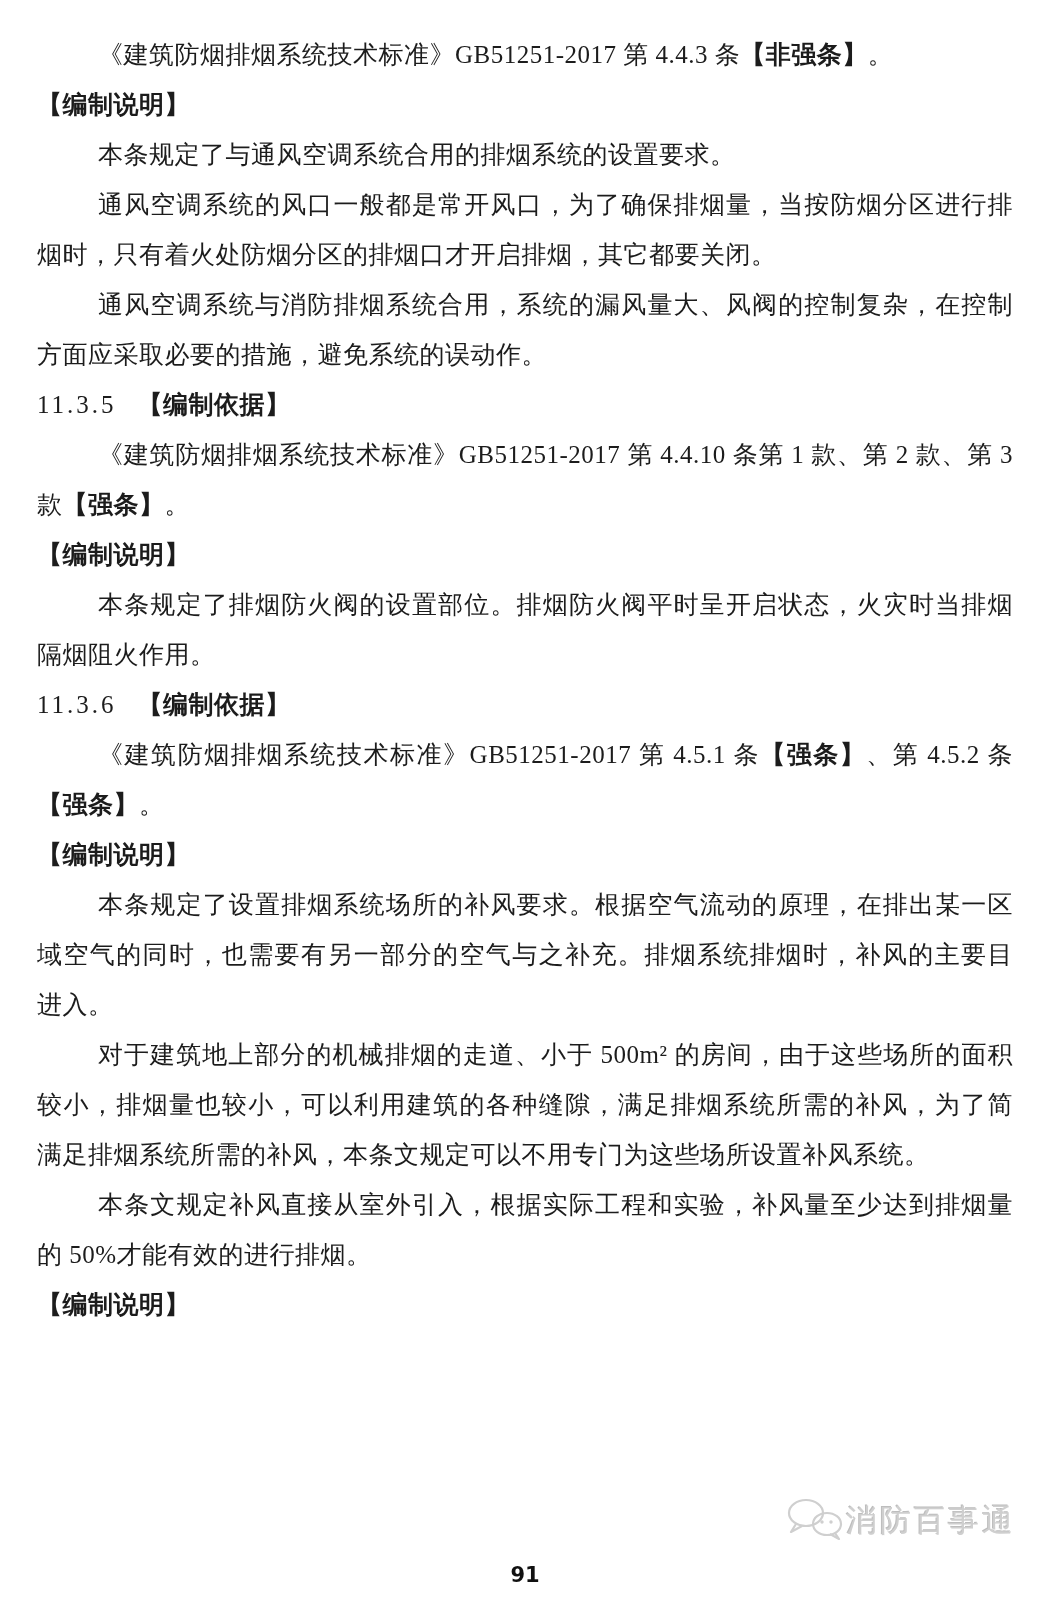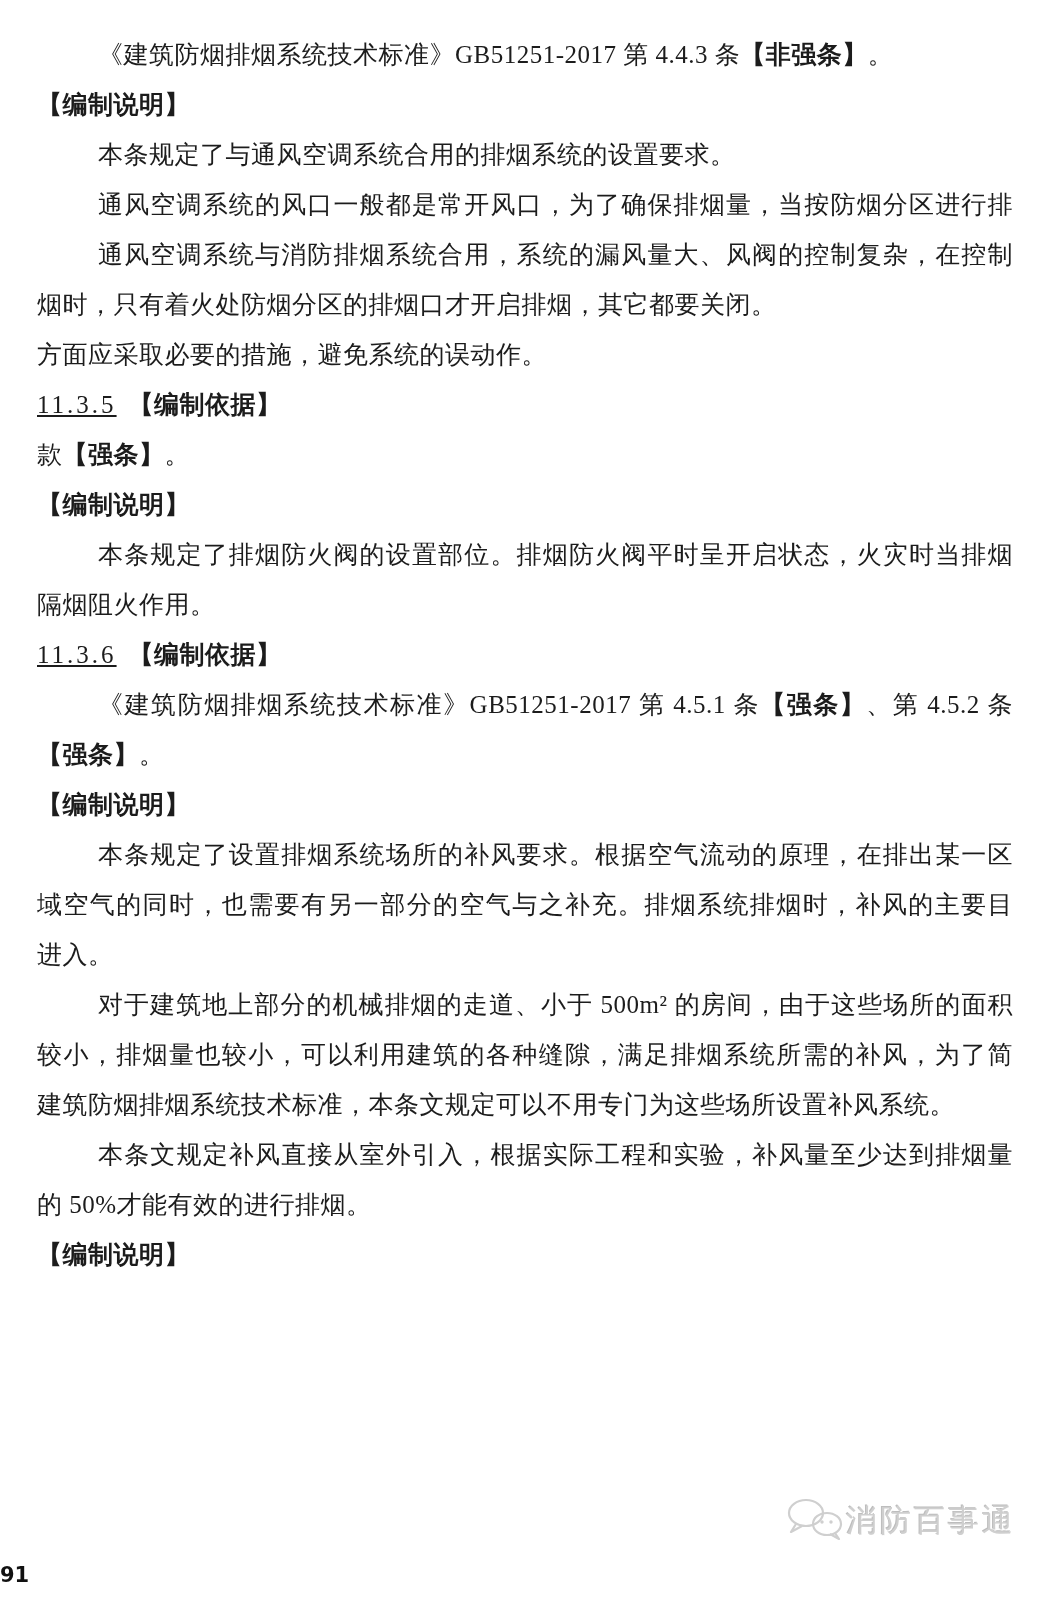--- a/index.html
+++ b/index.html
@@ -29,22 +29,21 @@
     text-align-last:justify;
   }
   .line.indent{
     text-indent:61px;
   }
   .line span.b{
     font-weight:bold;
   }
   .line span.num{
     letter-spacing:3px;
-    margin-right:12px;
-    text-decoration:underline;
+    margin-right:21px;
   }
   .watermark{
     position:absolute;
     top:1496px;
     right:34px;
     display:flex;
     align-items:center;
     gap:0;
   }
   .wm-text{
@@ -52,55 +51,56 @@
     font-size:31px;
     letter-spacing:3px;
     color:#cfcfcf;
     text-shadow:1px 1px 0 #ffffff,-1px -1px 0 #bdbdbd;
   }
   .pagenum{
     position:absolute;
     top:1563px;
     left:0;
     width:100%;
-    text-align:left;
+    text-align:center;
     font-family:"DejaVu Sans",sans-serif;
     font-weight:bold;
     font-size:21px;
     color:#111111;
   }
 </style>
 </head>
 <body>
 
 <div class="page">
 
   <div class="doc">
       <div class="line indent"><span class="">《建筑防烟排烟系统技术标准》GB51251-2017 第 4.4.3 条</span><span class="b">【非强条】</span><span class="">。</span></div>
       <div class="line"><span class="b">【编制说明】</span></div>
       <div class="line indent"><span class="">本条规定了与通风空调系统合用的排烟系统的设置要求。</span></div>
       <div class="line fill indent"><span class="">通风空调系统的风口一般都是常开风口，为了确保排烟量，当按防烟分区进行排</span></div>
+      <div class="line"><span class="">烟时，只有着火处防烟分区的排烟口才开启排烟，其它都要关闭。</span></div>
       <div class="line fill indent"><span class="">通风空调系统与消防排烟系统合用，系统的漏风量大、风阀的控制复杂，在控制</span></div>
-      <div class="line"><span class="">烟时，只有着火处防烟分区的排烟口才开启排烟，其它都要关闭。</span></div>
       <div class="line"><span class="">方面应采取必要的措施，避免系统的误动作。</span></div>
       <div class="line"><span class=" num">11.3.5</span><span class="b">【编制依据】</span></div>
+      <div class="line fill indent"><span class="">《建筑防烟排烟系统技术标准》GB51251-2017 第 4.4.10 条第 1 款、第 2 款、第 3</span></div>
       <div class="line"><span class="">款</span><span class="b">【强条】</span><span class="">。</span></div>
       <div class="line"><span class="b">【编制说明】</span></div>
       <div class="line fill indent"><span class="">本条规定了排烟防火阀的设置部位。排烟防火阀平时呈开启状态，火灾时当排烟</span></div>
       <div class="line"><span class="">隔烟阻火作用。</span></div>
       <div class="line"><span class=" num">11.3.6</span><span class="b">【编制依据】</span></div>
       <div class="line fill indent"><span class="">《建筑防烟排烟系统技术标准》GB51251-2017 第 4.5.1 条</span><span class="b">【强条】</span><span class="">、第 4.5.2 条</span></div>
       <div class="line"><span class="b">【强条】</span><span class="">。</span></div>
       <div class="line"><span class="b">【编制说明】</span></div>
       <div class="line fill indent"><span class="">本条规定了设置排烟系统场所的补风要求。根据空气流动的原理，在排出某一区</span></div>
       <div class="line fill"><span class="">域空气的同时，也需要有另一部分的空气与之补充。排烟系统排烟时，补风的主要目</span></div>
       <div class="line"><span class="">进入。</span></div>
       <div class="line fill indent"><span class="">对于建筑地上部分的机械排烟的走道、小于 500m² 的房间，由于这些场所的面积</span></div>
       <div class="line fill"><span class="">较小，排烟量也较小，可以利用建筑的各种缝隙，满足排烟系统所需的补风，为了简</span></div>
-      <div class="line"><span class="">建筑防烟排烟系统技术标准，本条文规定可以不用专门为这些场所设置补风系统。</span></div>
+      <div class="line"><span class="">满足排烟系统所需的补风，本条文规定可以不用专门为这些场所设置补风系统。</span></div>
       <div class="line fill indent"><span class="">本条文规定补风直接从室外引入，根据实际工程和实验，补风量至少达到排烟量</span></div>
       <div class="line"><span class="">的 50%才能有效的进行排烟。</span></div>
       <div class="line"><span class="b">【编制说明】</span></div>
     </div>
 
   <div class="watermark">
     <span>
       <svg width="62" height="46" viewBox="0 0 62 46" aria-hidden="true">
         <ellipse cx="22" cy="17" rx="17" ry="13" fill="none" stroke="#cfcfcf" stroke-width="2.2"></ellipse>
         <path d="M12 28 L7 36 L18 30" fill="none" stroke="#cfcfcf" stroke-width="2.2" stroke-linejoin="round"></path>

